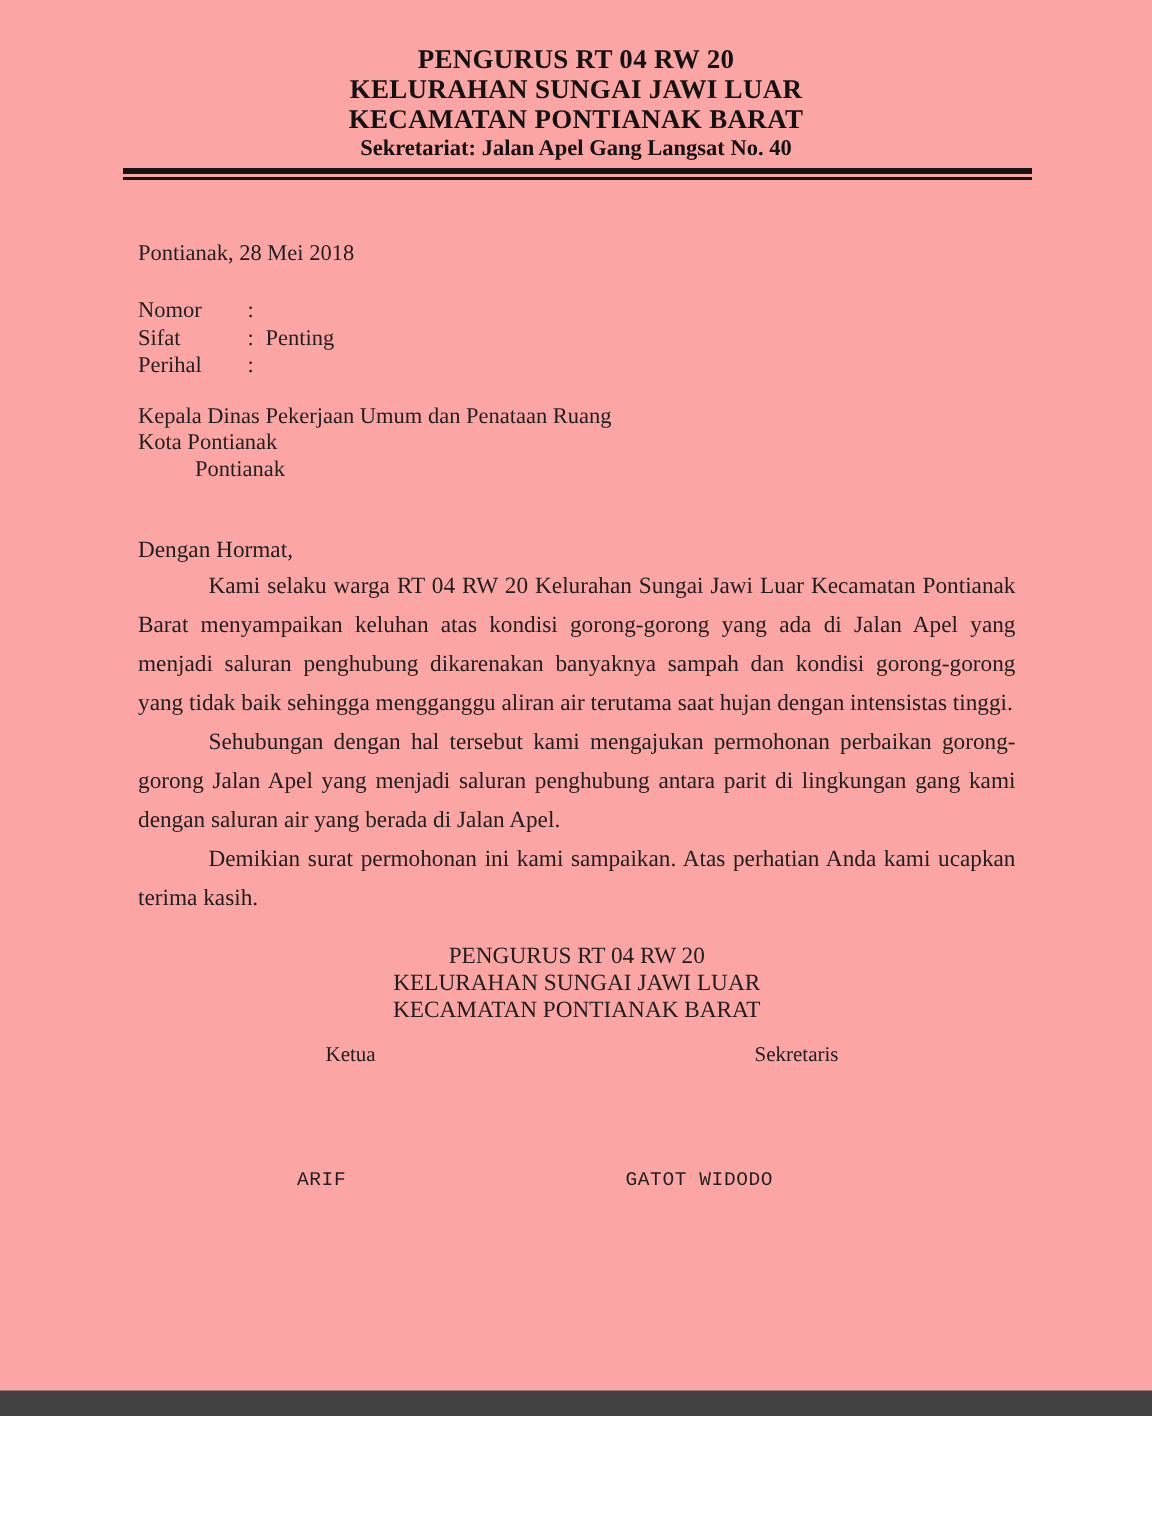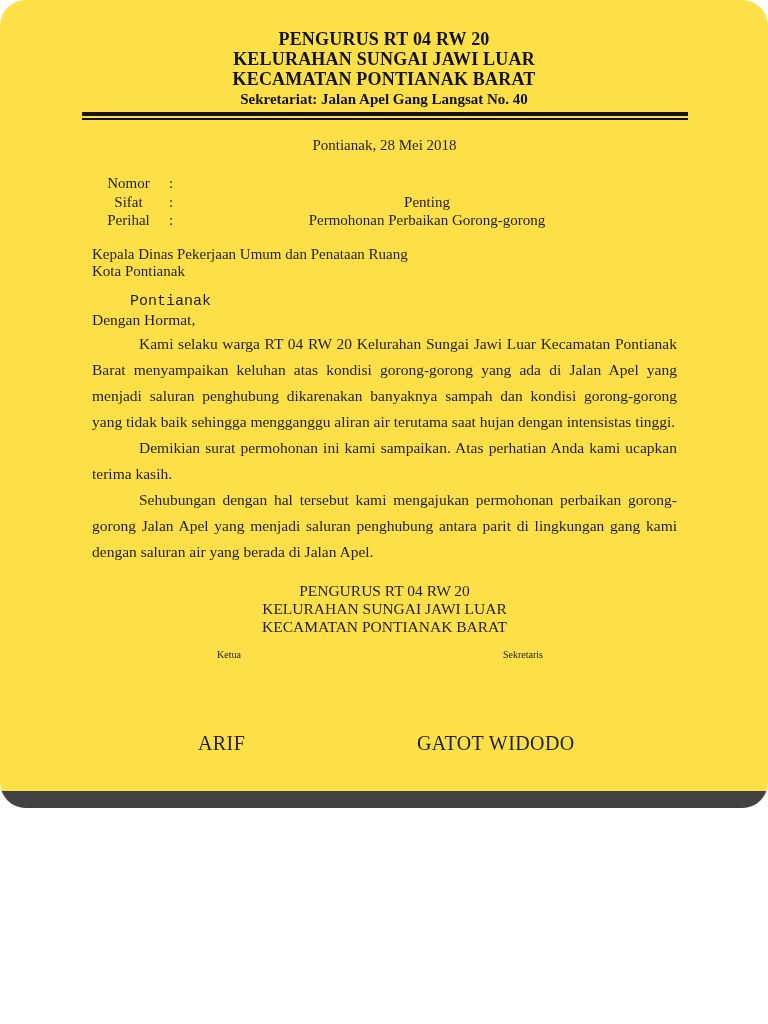--- a/index.html
+++ b/index.html
@@ -1,67 +1,66 @@
 <!DOCTYPE html>
 <html><head>
 <meta charset="utf-8">
 <style>
   html, body { margin: 0; padding: 0; background: #ffffff; }
   .page {
     position: relative;
     width: 768px;
-    height: 808px;
-    background: #fde047;
+    height: 944px;
+    background: #fca5a5;
     overflow: hidden;
     font-family: "Liberation Serif", "DejaVu Serif", serif;
     color: #1f1f1f;
-    border-radius: 26px;
     -webkit-font-smoothing: antialiased;
   }
   
   .letter-head { text-align: center; padding-top: 29px; color: #121212; }
   .lh-line { font-weight: bold; font-size: 18px; line-height: 20px; letter-spacing: 0.2px; }
   .lh-secretariat { font-weight: bold; font-size: 15px; line-height: 17px; margin-top: 2px; }
   .head-rule {
     margin: 4px 80px 0 82px;
     height: 2px;
     border-top: 4px solid #141414;
     border-bottom: 2px solid #141414;
   }
   
   .content { padding: 0 91px 0 92px; }
-  .date-line { text-align: center; font-size: 15px; line-height: 18px; margin-top: 16px; }
+  .date-line { text-align: left; font-size: 15px; line-height: 18px; margin-top: 40px; }
   
   .meta { margin-top: 20px; font-size: 15px; }
-  .meta-row { display: flex; line-height: 18.5px; text-align: center; }
+  .meta-row { display: flex; line-height: 18.5px; }
   .m-label { width: 73px; flex: 0 0 73px; }
   .m-colon { width: 12px; flex: 0 0 12px; }
   .m-value { flex: 1; }
   
   .recipient { margin-top: 16px; font-size: 15px; }
   .r-salutation { line-height: 18px; margin-bottom: 8px; }
   .r-name, .r-city { line-height: 17px; }
   .r-di { line-height: 18px; margin-top: 10px; }
-  .r-place { line-height: 17px; margin-left: 38px; margin-top: 13px; font-family: Liberation Mono, monospace; }
+  .r-place { line-height: 17px; margin-left: 38px; margin-top: 1px; }
   
-  .greeting { font-size: 15.5px; line-height: 19px; }
+  .greeting { margin-top: 35px; font-size: 15.5px; line-height: 19px; }
   .para {
     font-size: 15.5px;
     line-height: 26px;
     text-align: justify;
     text-indent: 47px;
     margin: 0;
   }
   .para-first { margin-top: 2px; }
   
   .sig-org { margin-top: 17px; text-align: center; font-size: 15.5px; line-height: 18px; }
-  .sig-roles { position: relative; height: 20px; margin-top: 13px; font-size: 10px; }
+  .sig-roles { position: relative; height: 20px; margin-top: 13px; font-size: 14px; }
   .sig-role-left { position: absolute; left: 125px; top: 0; }
   .sig-role-right { position: absolute; left: 411px; top: 0; }
-  .sig-names { position: relative; height: 20px; margin-top: 63px; font-size: 20px; letter-spacing: 0.4px; }
+  .sig-names { position: relative; height: 20px; margin-top: 63px; font-size: 13px; letter-spacing: 0.4px; font-family: Liberation Mono, monospace; }
   .sig-name-left { position: absolute; left: 106px; top: 0; }
   .sig-name-right { position: absolute; left: 325px; top: 0; }
   
   .bottom-bar { position: absolute; left: 0; right: 0; bottom: 0; height: 17px; }
 </style>
 </head>
 <body>
 
 <div class="page">
 
@@ -85,35 +84,34 @@
         <span class="m-value"></span>
       </div>
       <div class="meta-row">
         <span class="m-label">Sifat</span>
         <span class="m-colon">:</span>
         <span class="m-value">Penting</span>
       </div>
       <div class="meta-row">
         <span class="m-label">Perihal</span>
         <span class="m-colon">:</span>
-        <span class="m-value">Permohonan Perbaikan Gorong-gorong</span>
       </div>
     </div>
 
     <div class="recipient">
       <div class="r-name">Kepala Dinas Pekerjaan Umum dan Penataan Ruang</div>
       <div class="r-city">Kota Pontianak</div>
       <div class="r-place">Pontianak</div>
     </div>
 
     <div class="greeting">Dengan Hormat,</div>
 
     <p class="para para-first">Kami selaku warga RT 04 RW 20 Kelurahan Sungai Jawi Luar Kecamatan Pontianak Barat menyampaikan keluhan atas kondisi gorong-gorong yang ada di Jalan Apel yang menjadi saluran penghubung dikarenakan banyaknya sampah dan kondisi gorong-gorong yang tidak baik sehingga mengganggu aliran air terutama saat hujan dengan intensistas tinggi.</p>
+    <p class="para">Sehubungan dengan hal tersebut kami mengajukan permohonan perbaikan gorong-gorong Jalan Apel yang menjadi saluran penghubung antara parit di lingkungan gang kami dengan saluran air yang berada di Jalan Apel.</p>
     <p class="para">Demikian surat permohonan ini kami sampaikan. Atas perhatian Anda kami ucapkan terima kasih.</p>
-    <p class="para">Sehubungan dengan hal tersebut kami mengajukan permohonan perbaikan gorong-gorong Jalan Apel yang menjadi saluran penghubung antara parit di lingkungan gang kami dengan saluran air yang berada di Jalan Apel.</p>
 
     <div class="sig-org">
       <div>PENGURUS RT 04 RW 20</div>
       <div>KELURAHAN SUNGAI JAWI LUAR</div>
       <div>KECAMATAN PONTIANAK BARAT</div>
     </div>
 
     <div class="sig-roles">
       <span class="sig-role-left">Ketua</span>
       <span class="sig-role-right">Sekretaris</span>

